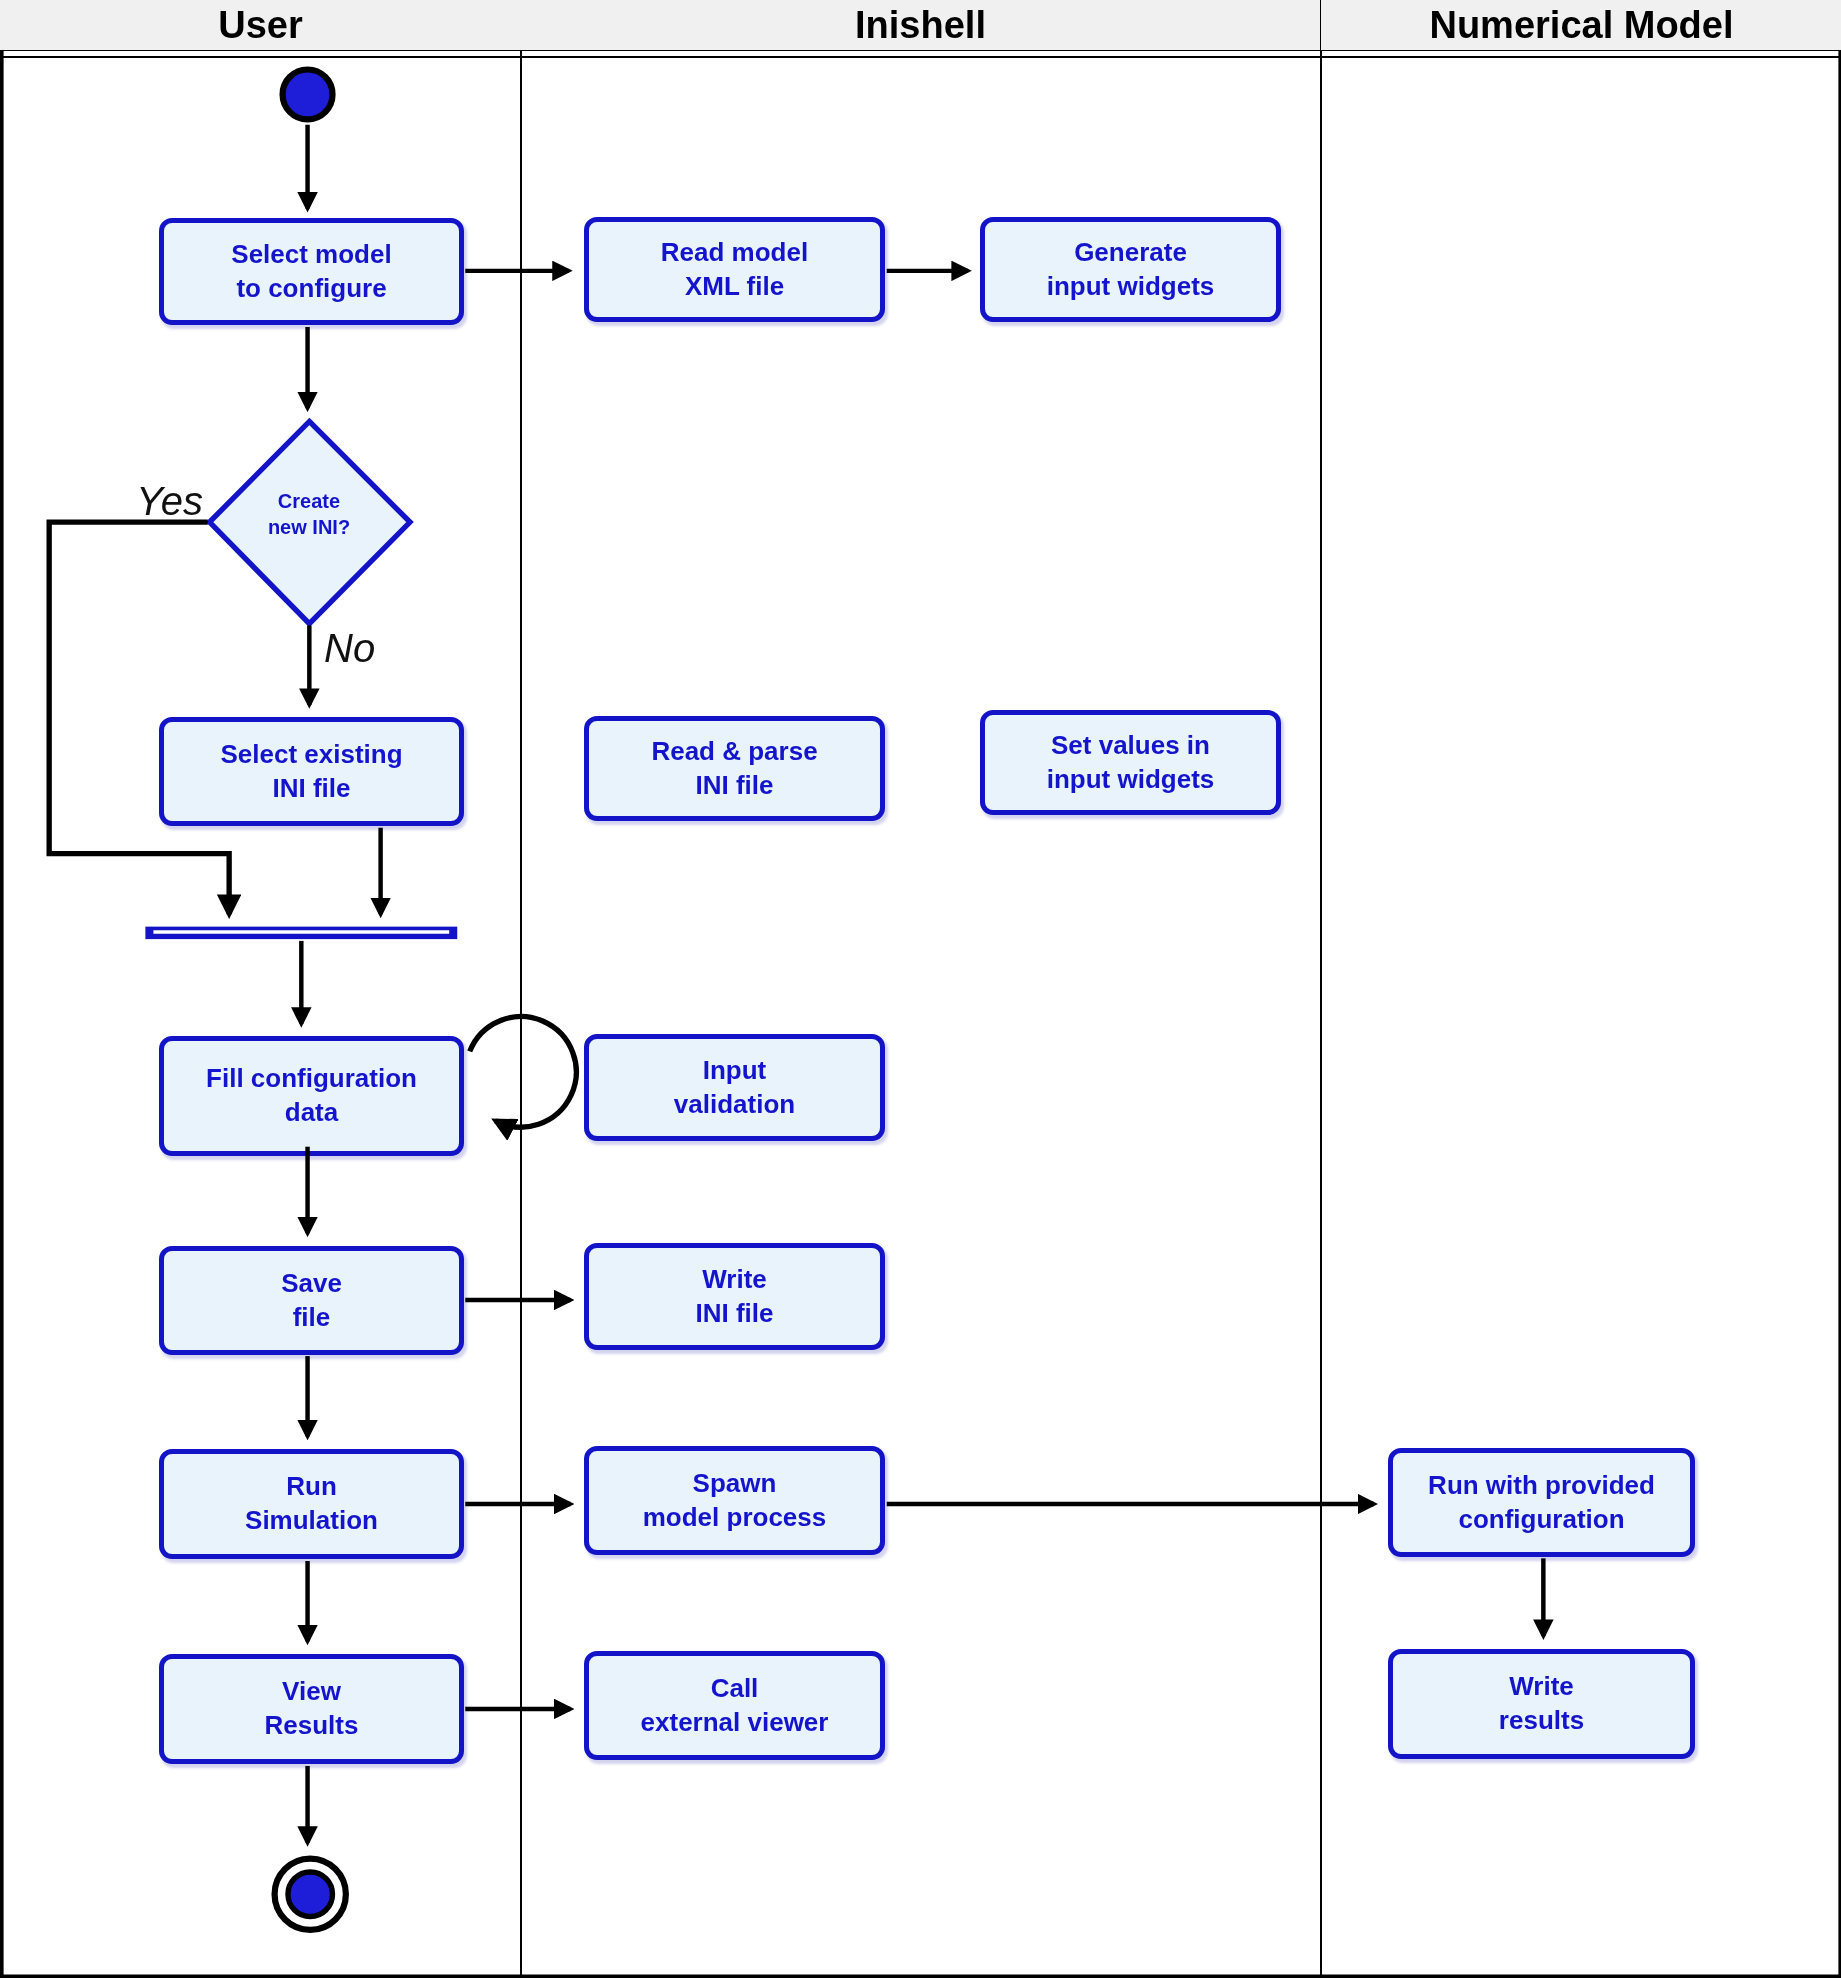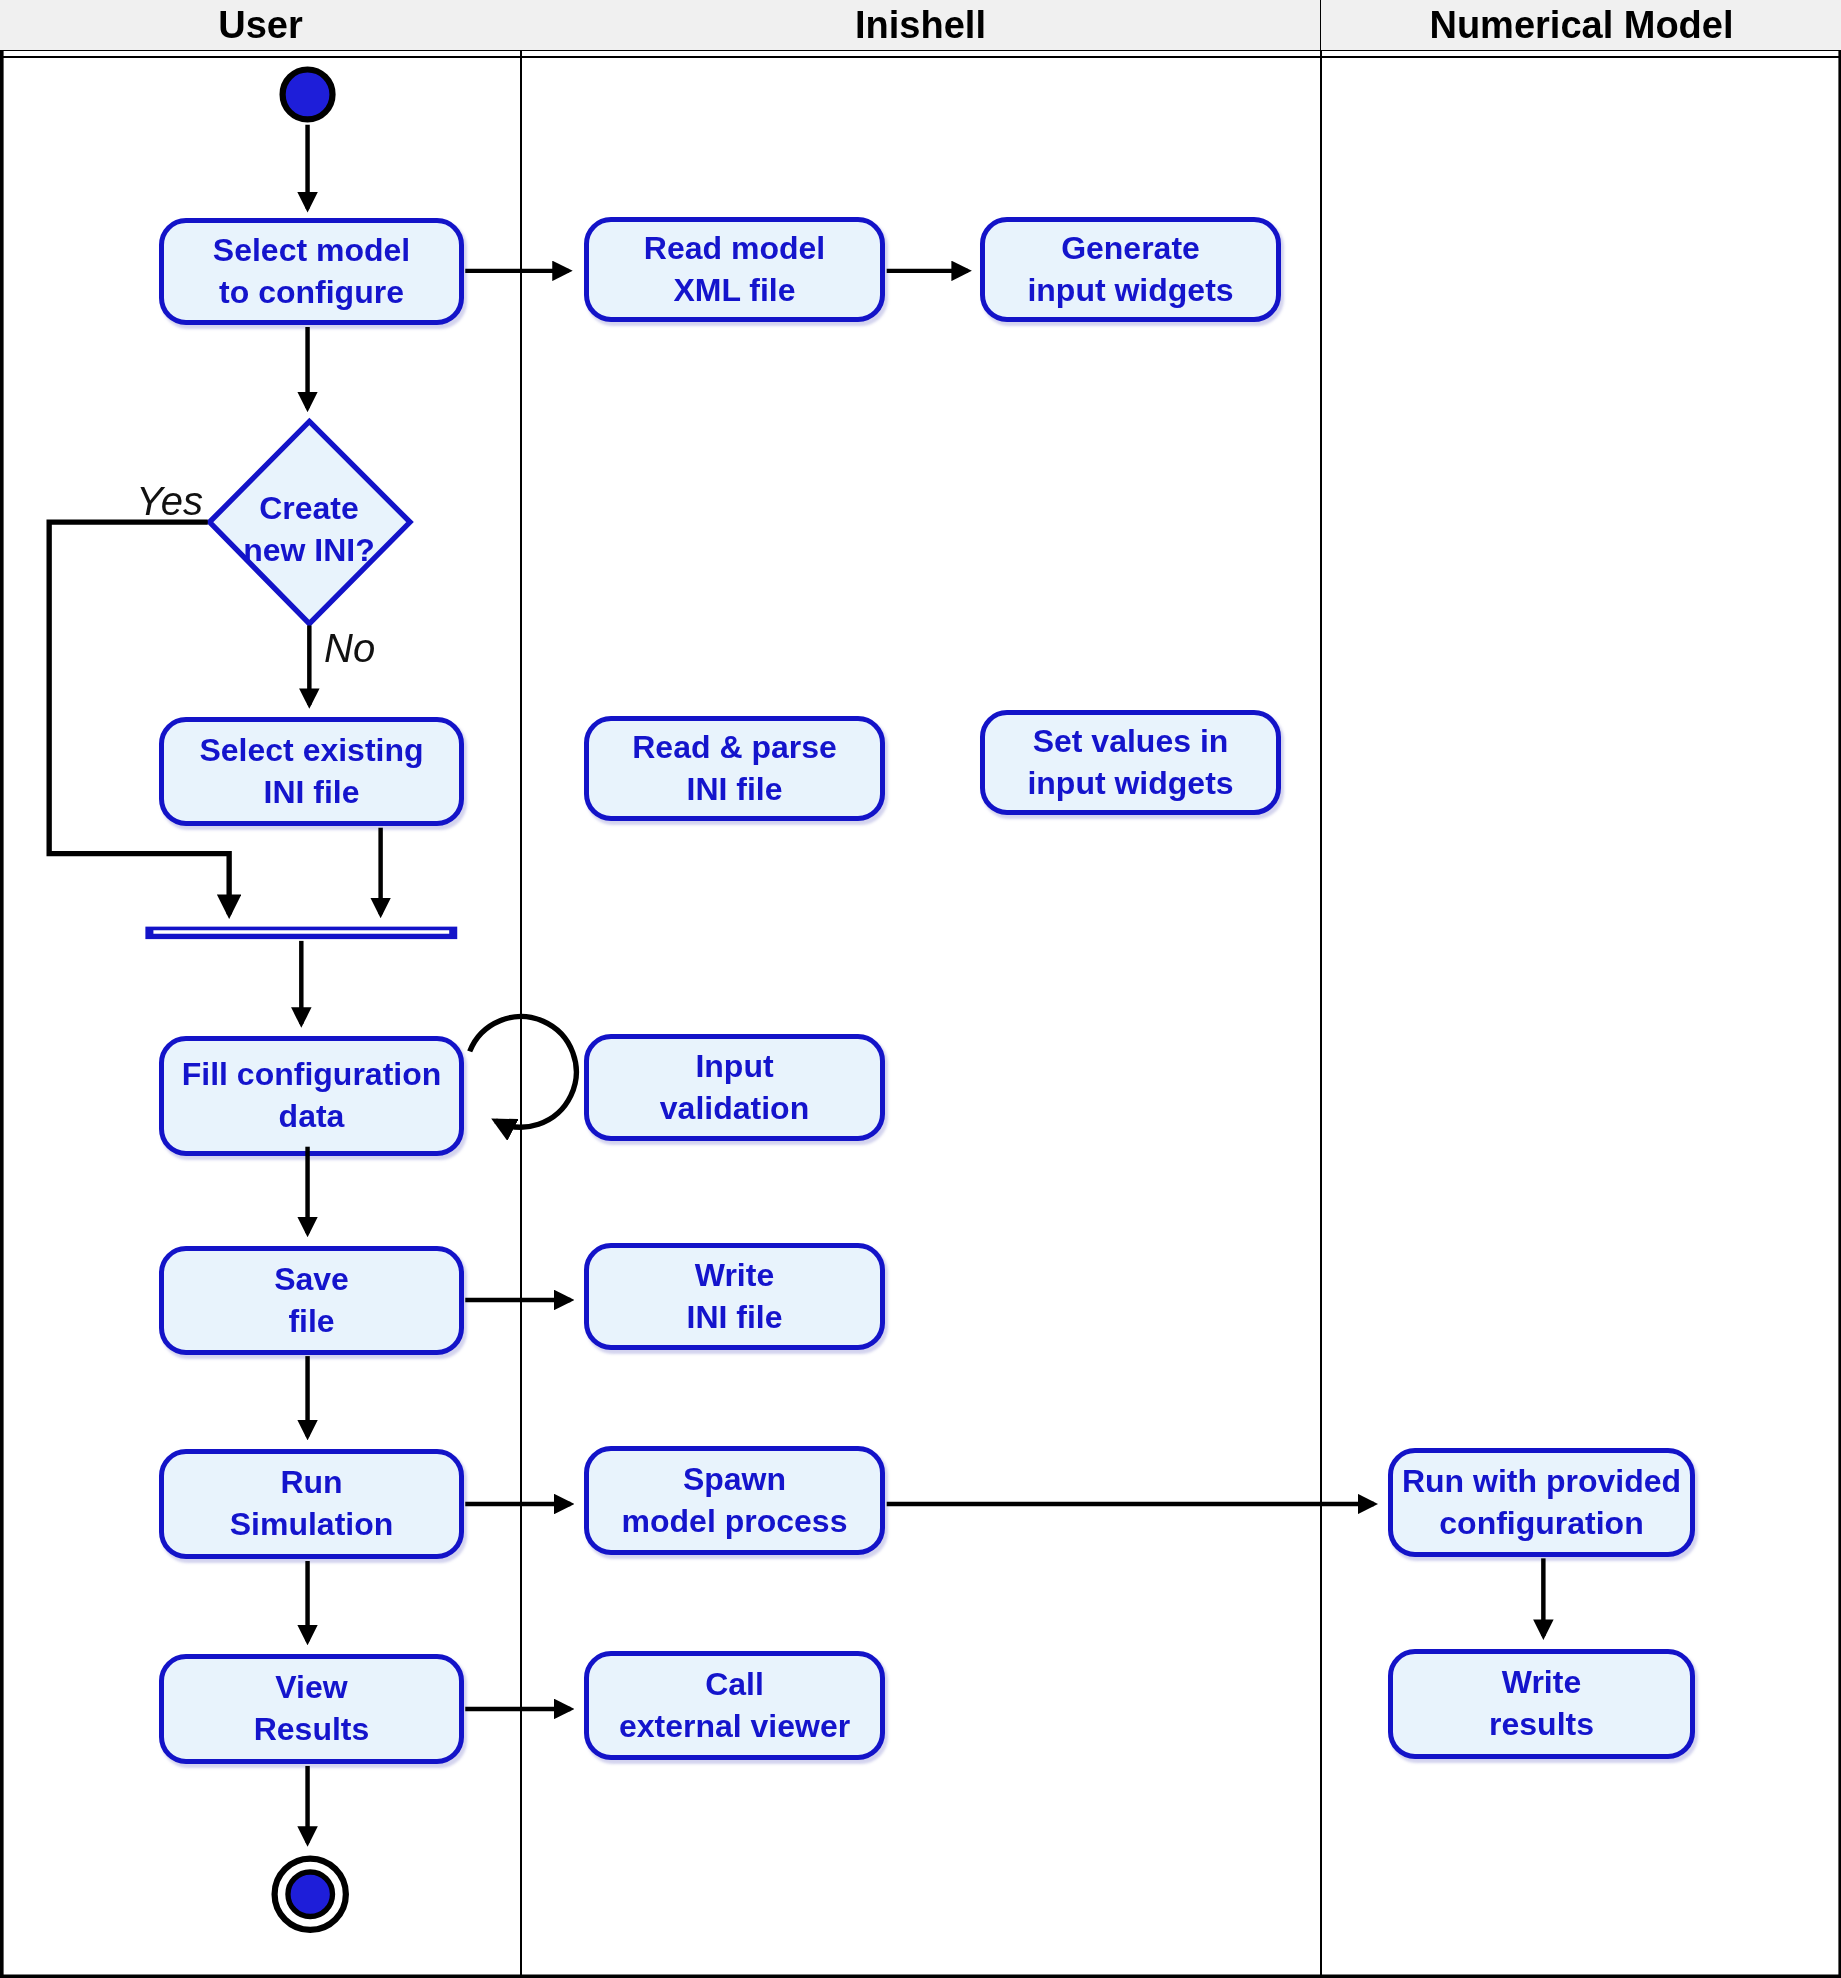--- a/index.html
+++ b/index.html
@@ -34,24 +34,24 @@
     background:#000;z-index:1;
   }
   .lane-divider{
     position:absolute;top:0;bottom:0;width:1.8px;
     background:var(--lane-line);z-index:0;
   }
   .box{
     position:absolute;
     box-sizing:border-box;
     border:5.3px solid var(--node-border);
-    border-radius:27px;
+    border-radius:13px;
     background:var(--node-fill);
     color:var(--node-text);
-    font-size:32px;font-weight:bold;line-height:1.3;
+    font-size:26px;font-weight:bold;line-height:1.3;
     display:flex;align-items:center;justify-content:center;
     text-align:center;white-space:pre-line;
     box-shadow:2.7px 3.6px 2.7px rgba(130,130,205,0.35);
     z-index:2;
   }
   .colA{left:159px;width:305px;}
   .colB{left:584px;width:301px;}
   .colB2{left:980px;width:301px;}
   .colC{left:1388px;width:307px;}
   .overlay{
@@ -61,21 +61,21 @@
   .edge-thick{stroke:var(--arrow);stroke-width:6;fill:none;}
   .diamond-shape{fill:var(--node-fill);stroke:var(--node-border);stroke-width:6;}
   .start-shape{fill:var(--start-end-fill);stroke:#000;stroke-width:7;}
   .end-outer{fill:none;stroke:#000;stroke-width:7;}
   .end-inner{fill:var(--start-end-fill);stroke:#000;stroke-width:6;}
   .join-rect{fill:var(--node-border);}
   .join-stripe{stroke:#ffffff;stroke-width:4;}
   .overlay-label{
     position:absolute;z-index:4;
     color:var(--node-text);
-    font-size:32px;font-weight:bold;line-height:1.3;
+    font-size:20px;font-weight:bold;line-height:1.3;
     text-align:center;white-space:pre-line;
   }
   .edge-label{
     position:absolute;z-index:4;
     color:#111;font-size:40px;font-style:italic;font-weight:normal;
     white-space:nowrap;
   }
 </style>
 </head>
 <body>

